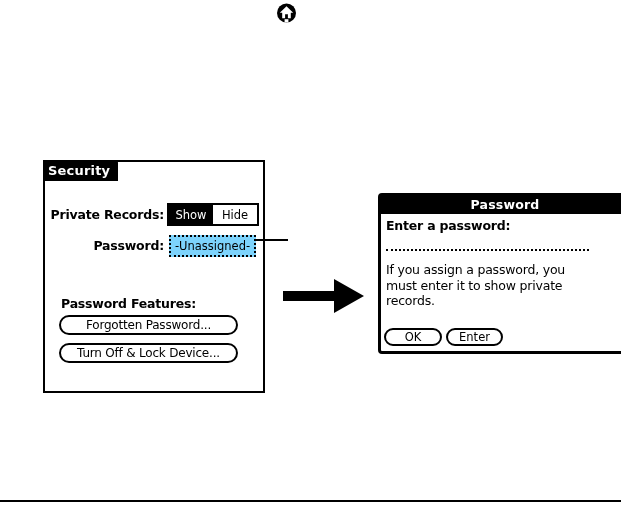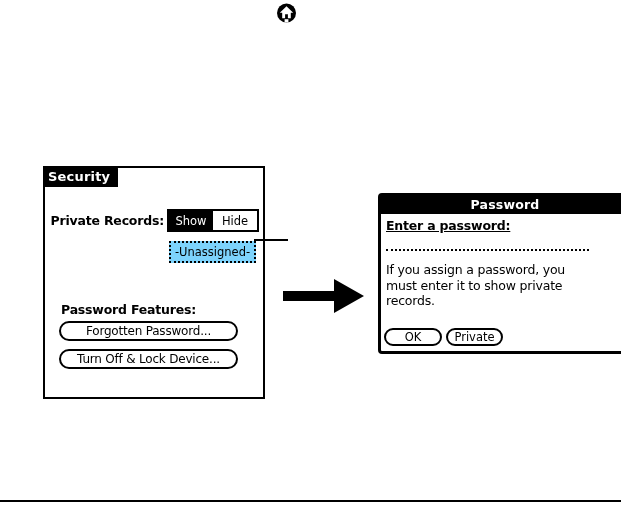--- a/index.html
+++ b/index.html
@@ -7,21 +7,21 @@
   .page {
     position:relative; width:621px; height:514px; background:#fff;
     font-family:"DejaVu Sans", sans-serif; color:#000; overflow:hidden;
   }
 
   
   .home-icon { position:absolute; left:276px; top:3px; width:21px; height:20px; }
 
   
   .sec-frame {
-    position:absolute; left:43px; top:166px; width:222px; height:233px;
+    position:absolute; left:43px; top:160px; width:222px; height:233px;
     border:2px solid #000; background:#fff;
   }
   .sec-tab {
     position:absolute; left:-2px; top:-2px; height:21px; padding:0 8px 0 5px;
     background:#000; color:#fff; font-weight:bold; font-size:13px;
     line-height:21px; letter-spacing:0.2px;
     border-radius:2px 3px 0 0;
   }
   .label-bold { font-weight:bold; font-size:12.5px; letter-spacing:-0.2px; }
   .sec-pr-label { position:absolute; left:0; top:45px; width:119px; text-align:right; }
@@ -63,21 +63,21 @@
   
   .pw-dialog {
     position:absolute; left:378px; top:193px; width:254px; height:161px;
     border:3px solid #000; border-radius:4px; background:#fff;
   }
   .pw-titlebar {
     position:absolute; left:0; top:0; width:100%; height:18px; background:#000;
     color:#fff; font-weight:bold; font-size:12.5px; text-align:center; line-height:18px;
     letter-spacing:0.2px;
   }
-  .pw-prompt { position:absolute; left:5px; top:22px;text-decoration:underline; }
+  .pw-prompt { position:absolute; left:5px; top:22px; }
   .pw-input {
     position:absolute; left:5px; top:38px; width:203px; height:17px;
     border:none; border-bottom:2px dotted #000; background:transparent;
     font-size:12px; font-family:"DejaVu Sans", sans-serif;
   }
   .pw-message {
     position:absolute; left:5px; top:66px; width:204px;
     font-weight:normal; font-size:12.5px; line-height:15.5px; letter-spacing:-0.2px;
   }
   .pw-btn {
@@ -107,20 +107,21 @@
   <div class="sec-frame">
     <div class="sec-tab">Security</div>
 
     <div class="label-bold sec-pr-label">Private Records:</div>
 
     <div class="toggle">
       <div class="toggle-cell selected">Show</div>
       <div class="toggle-cell">Hide</div>
     </div>
 
+    <div class="label-bold sec-pw-label">Password:</div>
 
     <div class="unassigned-box">-Unassigned-</div>
 
     <div class="label-bold sec-features">Password Features:</div>
 
     <div class="palm-btn btn-forgotten">Forgotten Password...</div>
     <div class="palm-btn btn-lock">Turn Off &amp; Lock Device...</div>
   </div>
 
   <div class="callout-line"></div>
@@ -130,18 +131,18 @@
       <polygon points="1,14 52,14 52,2 82,19 52,36 52,24 1,24" fill="#000"></polygon>
     </svg>
   </div>
 
   <div class="pw-dialog">
     <div class="pw-titlebar">Password</div>
     <div class="label-bold pw-prompt">Enter a password:</div>
     <input class="pw-input" type="text" value="" style="">
     <div class="pw-message">If you assign a password, you must enter it to show private records.</div>
     <div class="pw-btn btn-ok">OK</div>
-    <div class="pw-btn btn-cancel">Private</div>
+    <div class="pw-btn btn-cancel">Enter</div>
   </div>
 
   <div class="footer-rule"></div>
 
 </div>
 
 </body></html>

